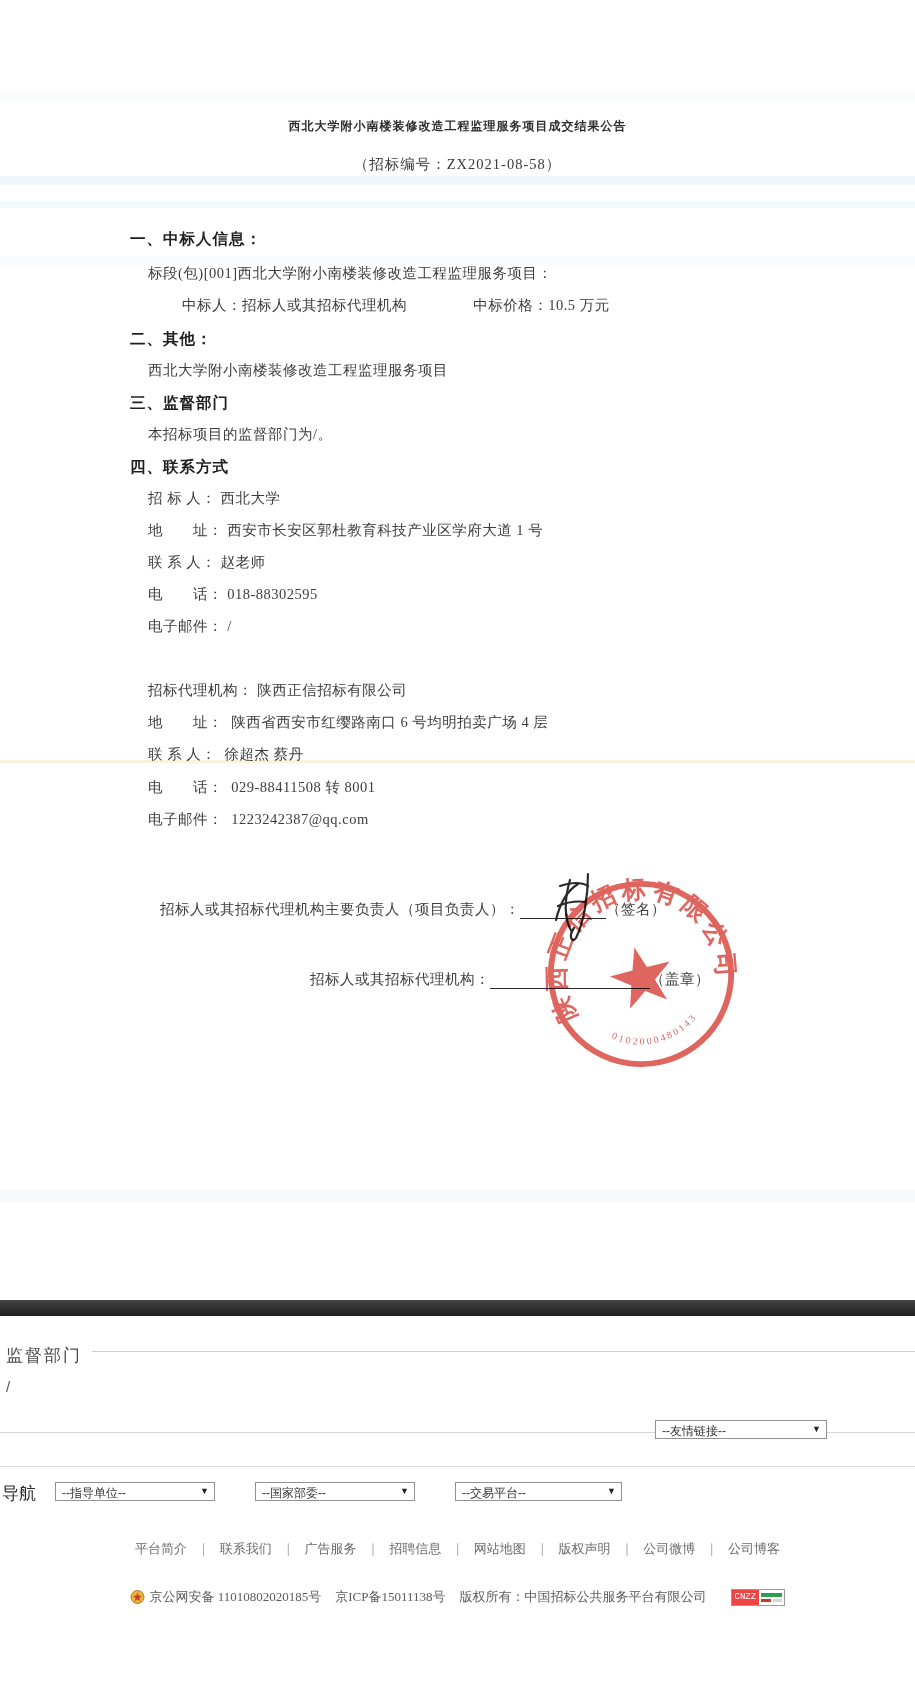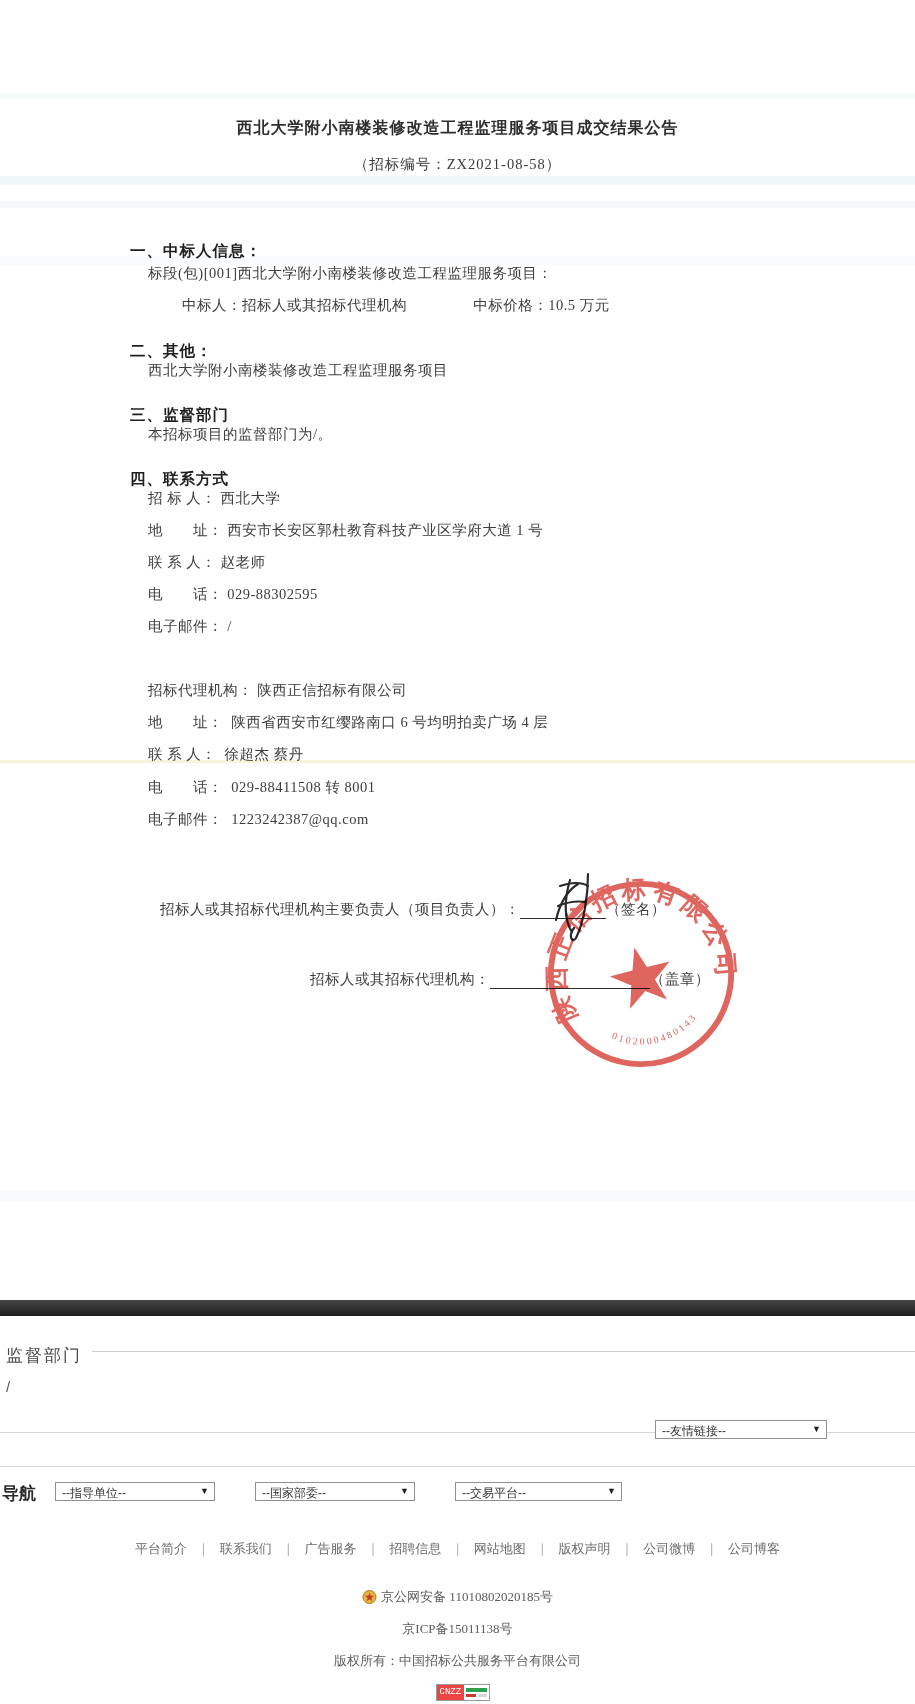--- a/index.html
+++ b/index.html
@@ -1,46 +1,46 @@
 <!DOCTYPE html>
 <html><head>
 <meta charset="utf-8">
 <style>
   html,body{margin:0;padding:0;background:#fff;}
   #page{position:relative;width:915px;height:1704px;background:#ffffff;overflow:hidden;
         font-family:"Liberation Serif","DejaVu Serif",serif;color:#383838;}
   .abs{position:absolute;}
   
-  .doc-title{top:118px;left:0;width:915px;text-align:center;font-size:16px;font-weight:600;color:#2e2e2e;letter-spacing:1px;}
+  .doc-title{top:118px;left:0;width:915px;text-align:center;font-size:12px;font-weight:600;color:#2e2e2e;letter-spacing:1px;}
   .doc-subtitle{top:155px;left:0;width:915px;text-align:center;font-size:14.5px;color:#3a3a3a;letter-spacing:1px;}
-  .sec-h{font-family:"Liberation Sans","DejaVu Sans",sans-serif;font-weight:bold;font-size:15.5px;color:#1f1f1f;letter-spacing:1px;margin-top:12px;}
+  .sec-h{font-family:"Liberation Sans","DejaVu Sans",sans-serif;font-weight:bold;font-size:15.5px;color:#1f1f1f;letter-spacing:1px;}
   .doc-p{font-size:14.5px;color:#3d3d3d;letter-spacing:.5px;}
   .lbl{white-space:pre;}
   .underline-seg{display:inline-block;border-bottom:1.5px solid #2c2c2c;height:14px;vertical-align:bottom;}
   .artifact{left:0;width:915px;pointer-events:none;}
   
   .stamp-wrap{left:543px;top:876px;width:196px;height:196px;transform:rotate(-14deg);
               opacity:.82;mix-blend-mode:multiply;}
   .sig-wrap{left:548px;top:870px;width:62px;height:72px;}
   
   .darkbar{left:0;top:1300px;width:915px;height:16px;background:linear-gradient(#454545,#1e1e1e);}
   .sup-h{font-family:"Liberation Sans","DejaVu Sans",sans-serif;font-size:17px;color:#4a4a4a;letter-spacing:2px;}
   .hline{border-top:1px solid #cfcfcf;}
-  .nav-label{font-family:"Liberation Sans","DejaVu Sans",sans-serif;font-weight:bold;font-size:17px;color:#2b2b2b;}
+  .nav-label{font-family:"Liberation Sans","DejaVu Sans",sans-serif;font-weight:normal;font-size:17px;color:#2b2b2b;}
   .dd{position:absolute;height:19px;background:#fff;border:1px solid #919191;box-sizing:border-box;
       font-family:"Liberation Sans","DejaVu Sans",sans-serif;font-size:12px;color:#333;cursor:pointer;}
   .dd-text{position:absolute;left:6px;top:2px;}
   .dd-arrow{position:absolute;right:5px;top:3px;font-size:9px;color:#222;}
   .f-links{left:0;top:1540px;width:915px;text-align:center;font-size:13px;color:#6b6b6b;}
   .f-links a{color:#6b6b6b;text-decoration:none;padding:0 10px;cursor:pointer;}
   .f-sep{color:#9a9a9a;}
   .f-row2{left:0;top:1566px;width:915px;text-align:center;font-size:13px;color:#6b6b6b;}
   .f-row2 span{margin:0 18px;}
   .f-row3{left:0;top:1588px;width:915px;display:flex;justify-content:center;align-items:center;
-          font-size:13px;color:#5c5c5c;gap:14px;flex-direction:column;}
+          font-size:13px;color:#5c5c5c;gap:14px;}
   .f-row3 a{color:#5c5c5c;text-decoration:none;display:flex;align-items:center;gap:4px;cursor:pointer;}
   .cnzz{display:flex;border:1px solid #9a9a9a;height:15px;width:52px;margin-left:10px;cursor:pointer;}
   .cnzz-left{background:#ef4444;color:#fff;font-family:"Liberation Mono","DejaVu Sans Mono",monospace;
              font-size:9px;line-height:15px;padding:0 3px;}
   .cnzz-right{flex:1;background:#fff;position:relative;}
   .cnzz-g{position:absolute;left:2px;right:2px;top:3px;height:4px;background:#2e9e4f;}
   .cnzz-r{position:absolute;left:2px;width:10px;top:9px;height:3px;background:#c43b2e;}
   .cnzz-b{position:absolute;left:14px;right:2px;top:9px;height:3px;background:#d8d8d8;}
 </style>
 </head>
@@ -70,21 +70,21 @@
     <div class="abs doc-p" style="left:148px;top:361px;">西北大学附小南楼装修改造工程监理服务项目</div>
 
     <div class="abs sec-h" style="left:130px;top:393px;">三、监督部门</div>
     <div class="abs doc-p" style="left:148px;top:425px;">本招标项目的监督部门为/。</div>
 
     <div class="abs sec-h" style="left:130px;top:457px;">四、联系方式</div>
 
     <div class="abs doc-p" style="left:148px;top:489px;"><span class="lbl">招 标 人： </span><span>西北大学</span></div>
     <div class="abs doc-p" style="left:148px;top:521px;"><span class="lbl">地　　址： </span><span>西安市长安区郭杜教育科技产业区学府大道 1 号</span></div>
     <div class="abs doc-p" style="left:148px;top:553px;"><span class="lbl">联 系 人： </span><span>赵老师</span></div>
-    <div class="abs doc-p" style="left:148px;top:585px;"><span class="lbl">电　　话： </span><span>029-88302595</span></div>
+    <div class="abs doc-p" style="left:148px;top:585px;"><span class="lbl">电　　话： </span><span>018-88302595</span></div>
     <div class="abs doc-p" style="left:148px;top:617px;"><span class="lbl">电子邮件： </span><span>/</span></div>
 
     <div class="abs doc-p" style="left:148px;top:681px;"><span class="lbl">招标代理机构： </span><span>陕西正信招标有限公司</span></div>
     <div class="abs doc-p" style="left:148px;top:713px;"><span class="lbl">地　　址：  </span><span>陕西省西安市红缨路南口 6 号均明拍卖广场 4 层</span></div>
     <div class="abs doc-p" style="left:148px;top:745px;"><span class="lbl">联 系 人：  </span><span>徐超杰 蔡丹</span></div>
     <div class="abs doc-p" style="left:148px;top:778px;"><span class="lbl">电　　话：  </span><span>029-88411508 转 8001</span></div>
     <div class="abs doc-p" style="left:148px;top:810px;"><span class="lbl">电子邮件：  </span><span>1223242387@qq.com</span></div>
 
     <div class="abs doc-p" style="left:160px;top:900px;white-space:nowrap;">
       <span>招标人或其招标代理机构主要负责人（项目负责人）：</span><span class="underline-seg" style="width:86px;"></span><span>（签名）</span>

